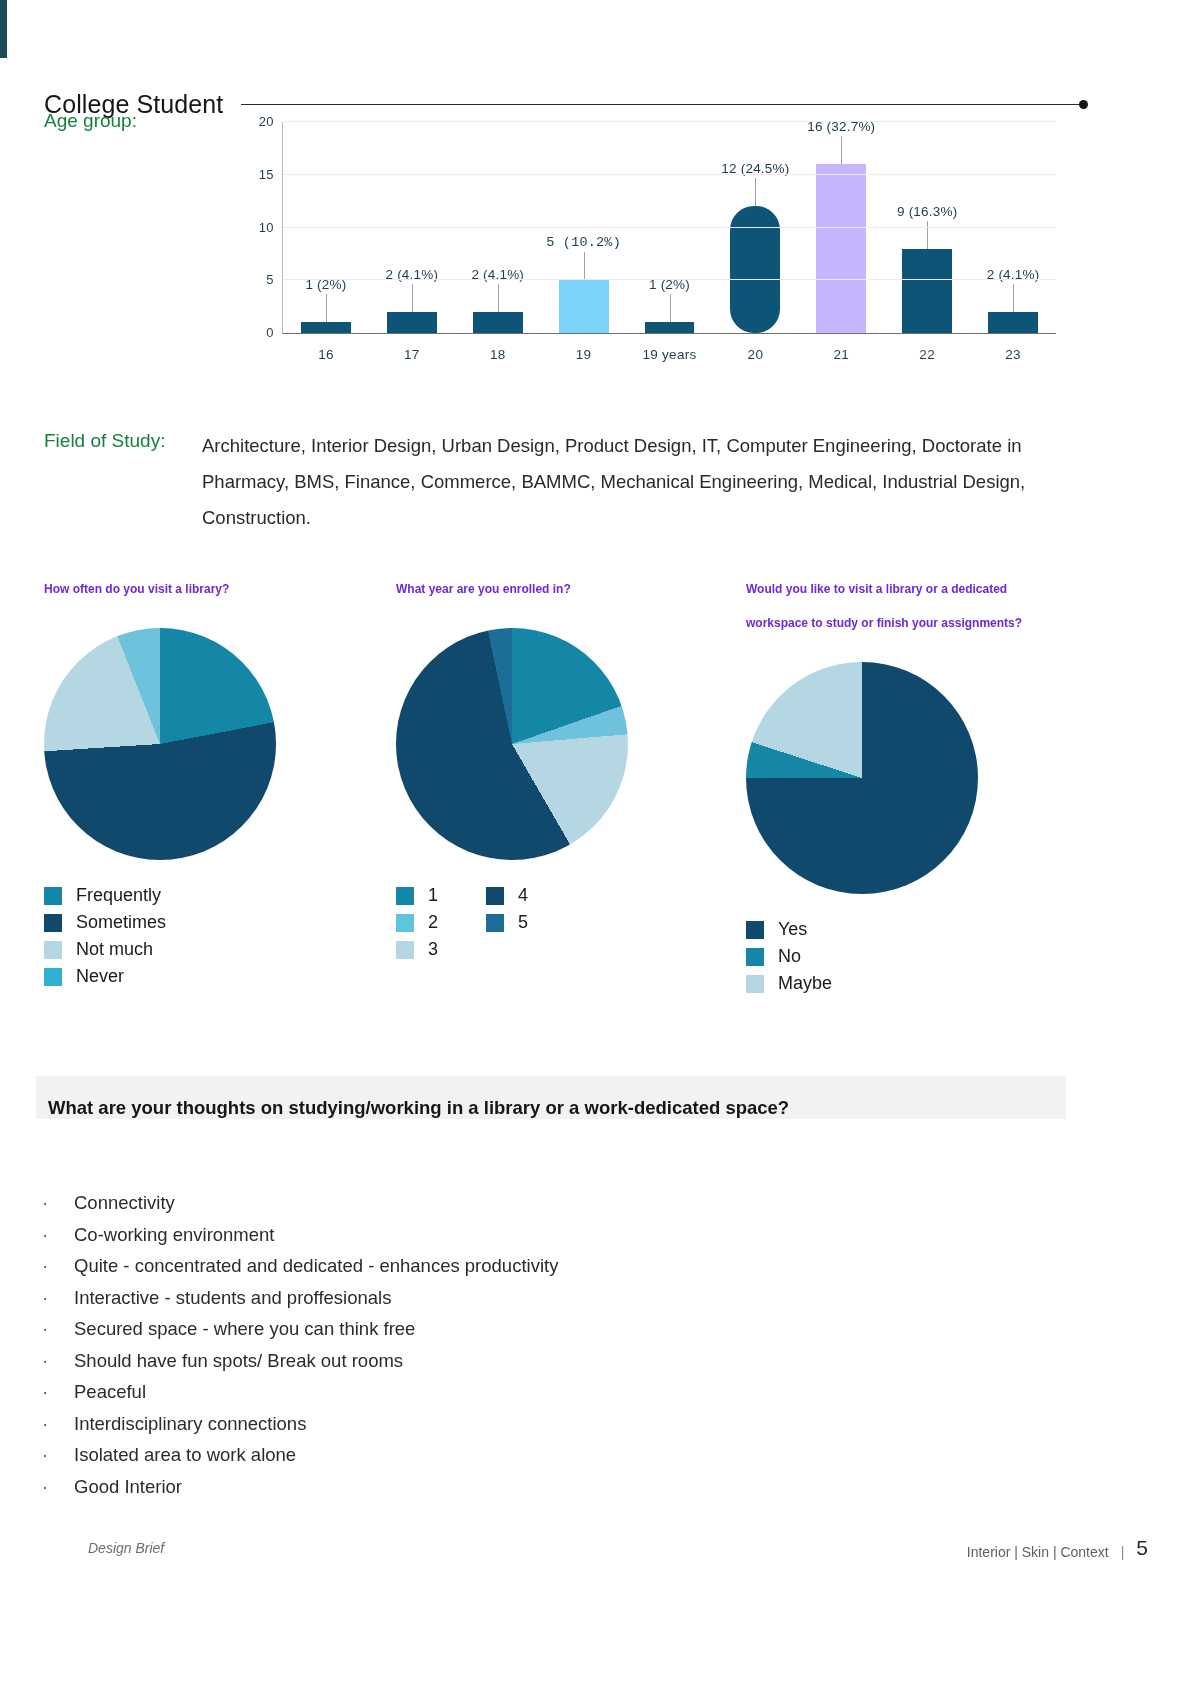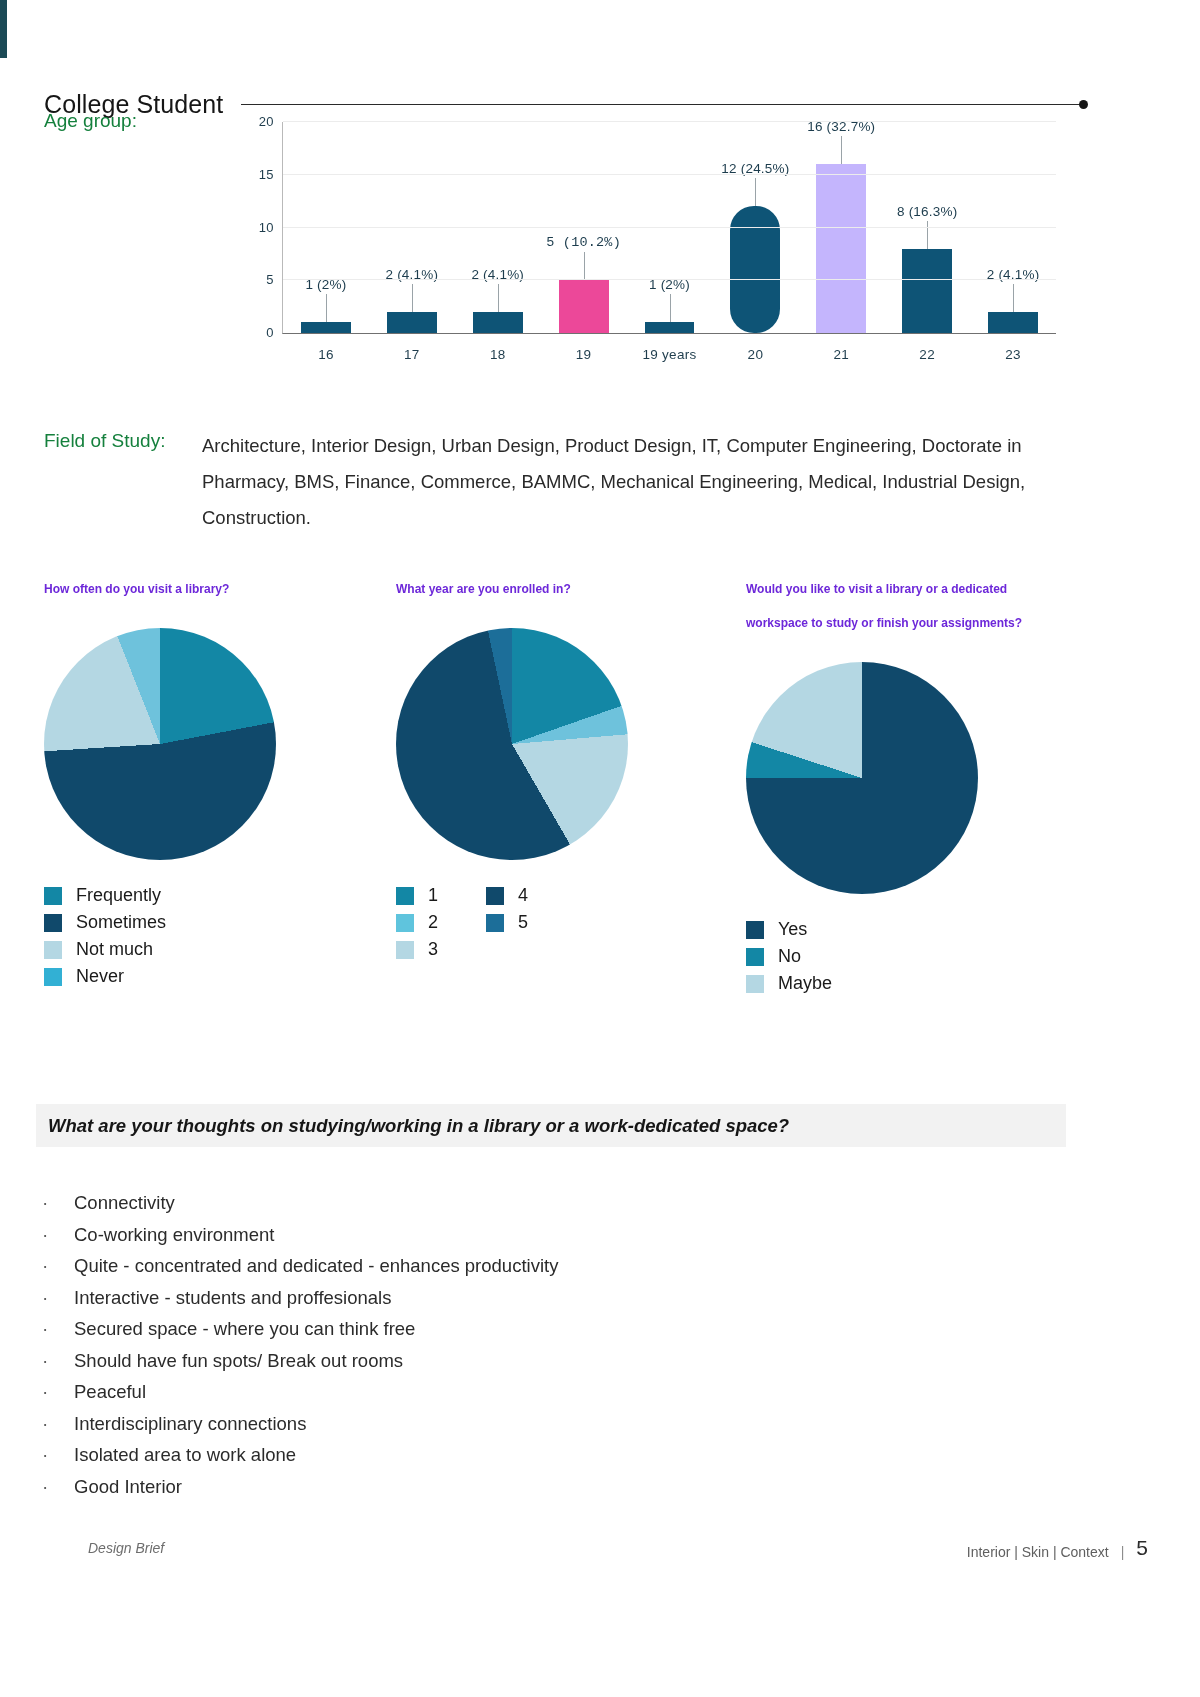--- a/index.html
+++ b/index.html
@@ -110,24 +110,24 @@
   .legend-grid { display: flex; gap: 48px; }
   .legend-col { display: flex; flex-direction: column; gap: 0; }
   .legend-item {
     display: flex; align-items: center; gap: 14px; height: 27px;
   }
   .swatch { width: 18px; height: 18px; flex: none; }
   .legend-text { font-size: 18px; color: #1a1a1a; text-align: right; }
 
   
   .band {
-    position: absolute; left: 36px; top: 1104px;
+    position: absolute; left: 36px; top: 1076px;
     width: 1030px; height: 43px;
     background: #f2f2f2;
-    display: flex; align-items: center; font-style: italic;
+    display: flex; align-items: flex-end;
   }
   .band-text {
     padding-left: 12px; font-size: 18.5px; font-weight: 700; color: #161616;
   }
 
   .bullets { position: absolute; left: 36px; top: 1192px; width: 1000px; }
   .bullet-row { display: flex; align-items: baseline; height: 31.5px; }
   .bullet-dot {
     width: 38px; flex: none; text-align: left; padding-left: 6px;
     font-size: 19px; color: #5c5c5c; line-height: 1;
@@ -179,21 +179,21 @@
             <div class="xtick">17</div>
           </div>
           <div class="barcell">
             <div class="bar" style="height: 10%; background: rgb(14, 84, 118);">
               <div class="bar-label" style="bottom: calc(100% + 30px);">2 (4.1%)</div>
               <div class="bar-leader" style="bottom: 100%; height: 28px;"></div>
             </div>
             <div class="xtick">18</div>
           </div>
           <div class="barcell">
-            <div class="bar" style="height: 25%; background: #ec4899; font-family: Liberation Mono, monospace;">
+            <div class="bar" style="height: 25%; background: #7dd3fc; font-family: Liberation Mono, monospace;">
               <div class="bar-label" style="bottom: calc(100% + 30px);">5 (10.2%)</div>
               <div class="bar-leader" style="bottom: 100%; height: 28px;"></div>
             </div>
             <div class="xtick">19</div>
           </div>
           <div class="barcell">
             <div class="bar" style="height: 5%; background: rgb(14, 84, 118);">
               <div class="bar-label" style="bottom: calc(100% + 30px);">1 (2%)</div>
               <div class="bar-leader" style="bottom: 100%; height: 28px;"></div>
             </div>
@@ -208,21 +208,21 @@
           </div>
           <div class="barcell">
             <div class="bar" style="height: 80%; background: #c4b5fd;">
               <div class="bar-label" style="bottom: calc(100% + 30px);">16 (32.7%)</div>
               <div class="bar-leader" style="bottom: 100%; height: 28px;"></div>
             </div>
             <div class="xtick">21</div>
           </div>
           <div class="barcell">
             <div class="bar" style="height: 40%; background: rgb(14, 84, 118);">
-              <div class="bar-label" style="bottom: calc(100% + 30px);">8 (16.3%)</div>
+              <div class="bar-label" style="bottom: calc(100% + 30px);">9 (16.3%)</div>
               <div class="bar-leader" style="bottom: 100%; height: 28px;"></div>
             </div>
             <div class="xtick">22</div>
           </div>
           <div class="barcell">
             <div class="bar" style="height: 10%; background: rgb(14, 84, 118);">
               <div class="bar-label" style="bottom: calc(100% + 30px);">2 (4.1%)</div>
               <div class="bar-leader" style="bottom: 100%; height: 28px;"></div>
             </div>
             <div class="xtick">23</div>

